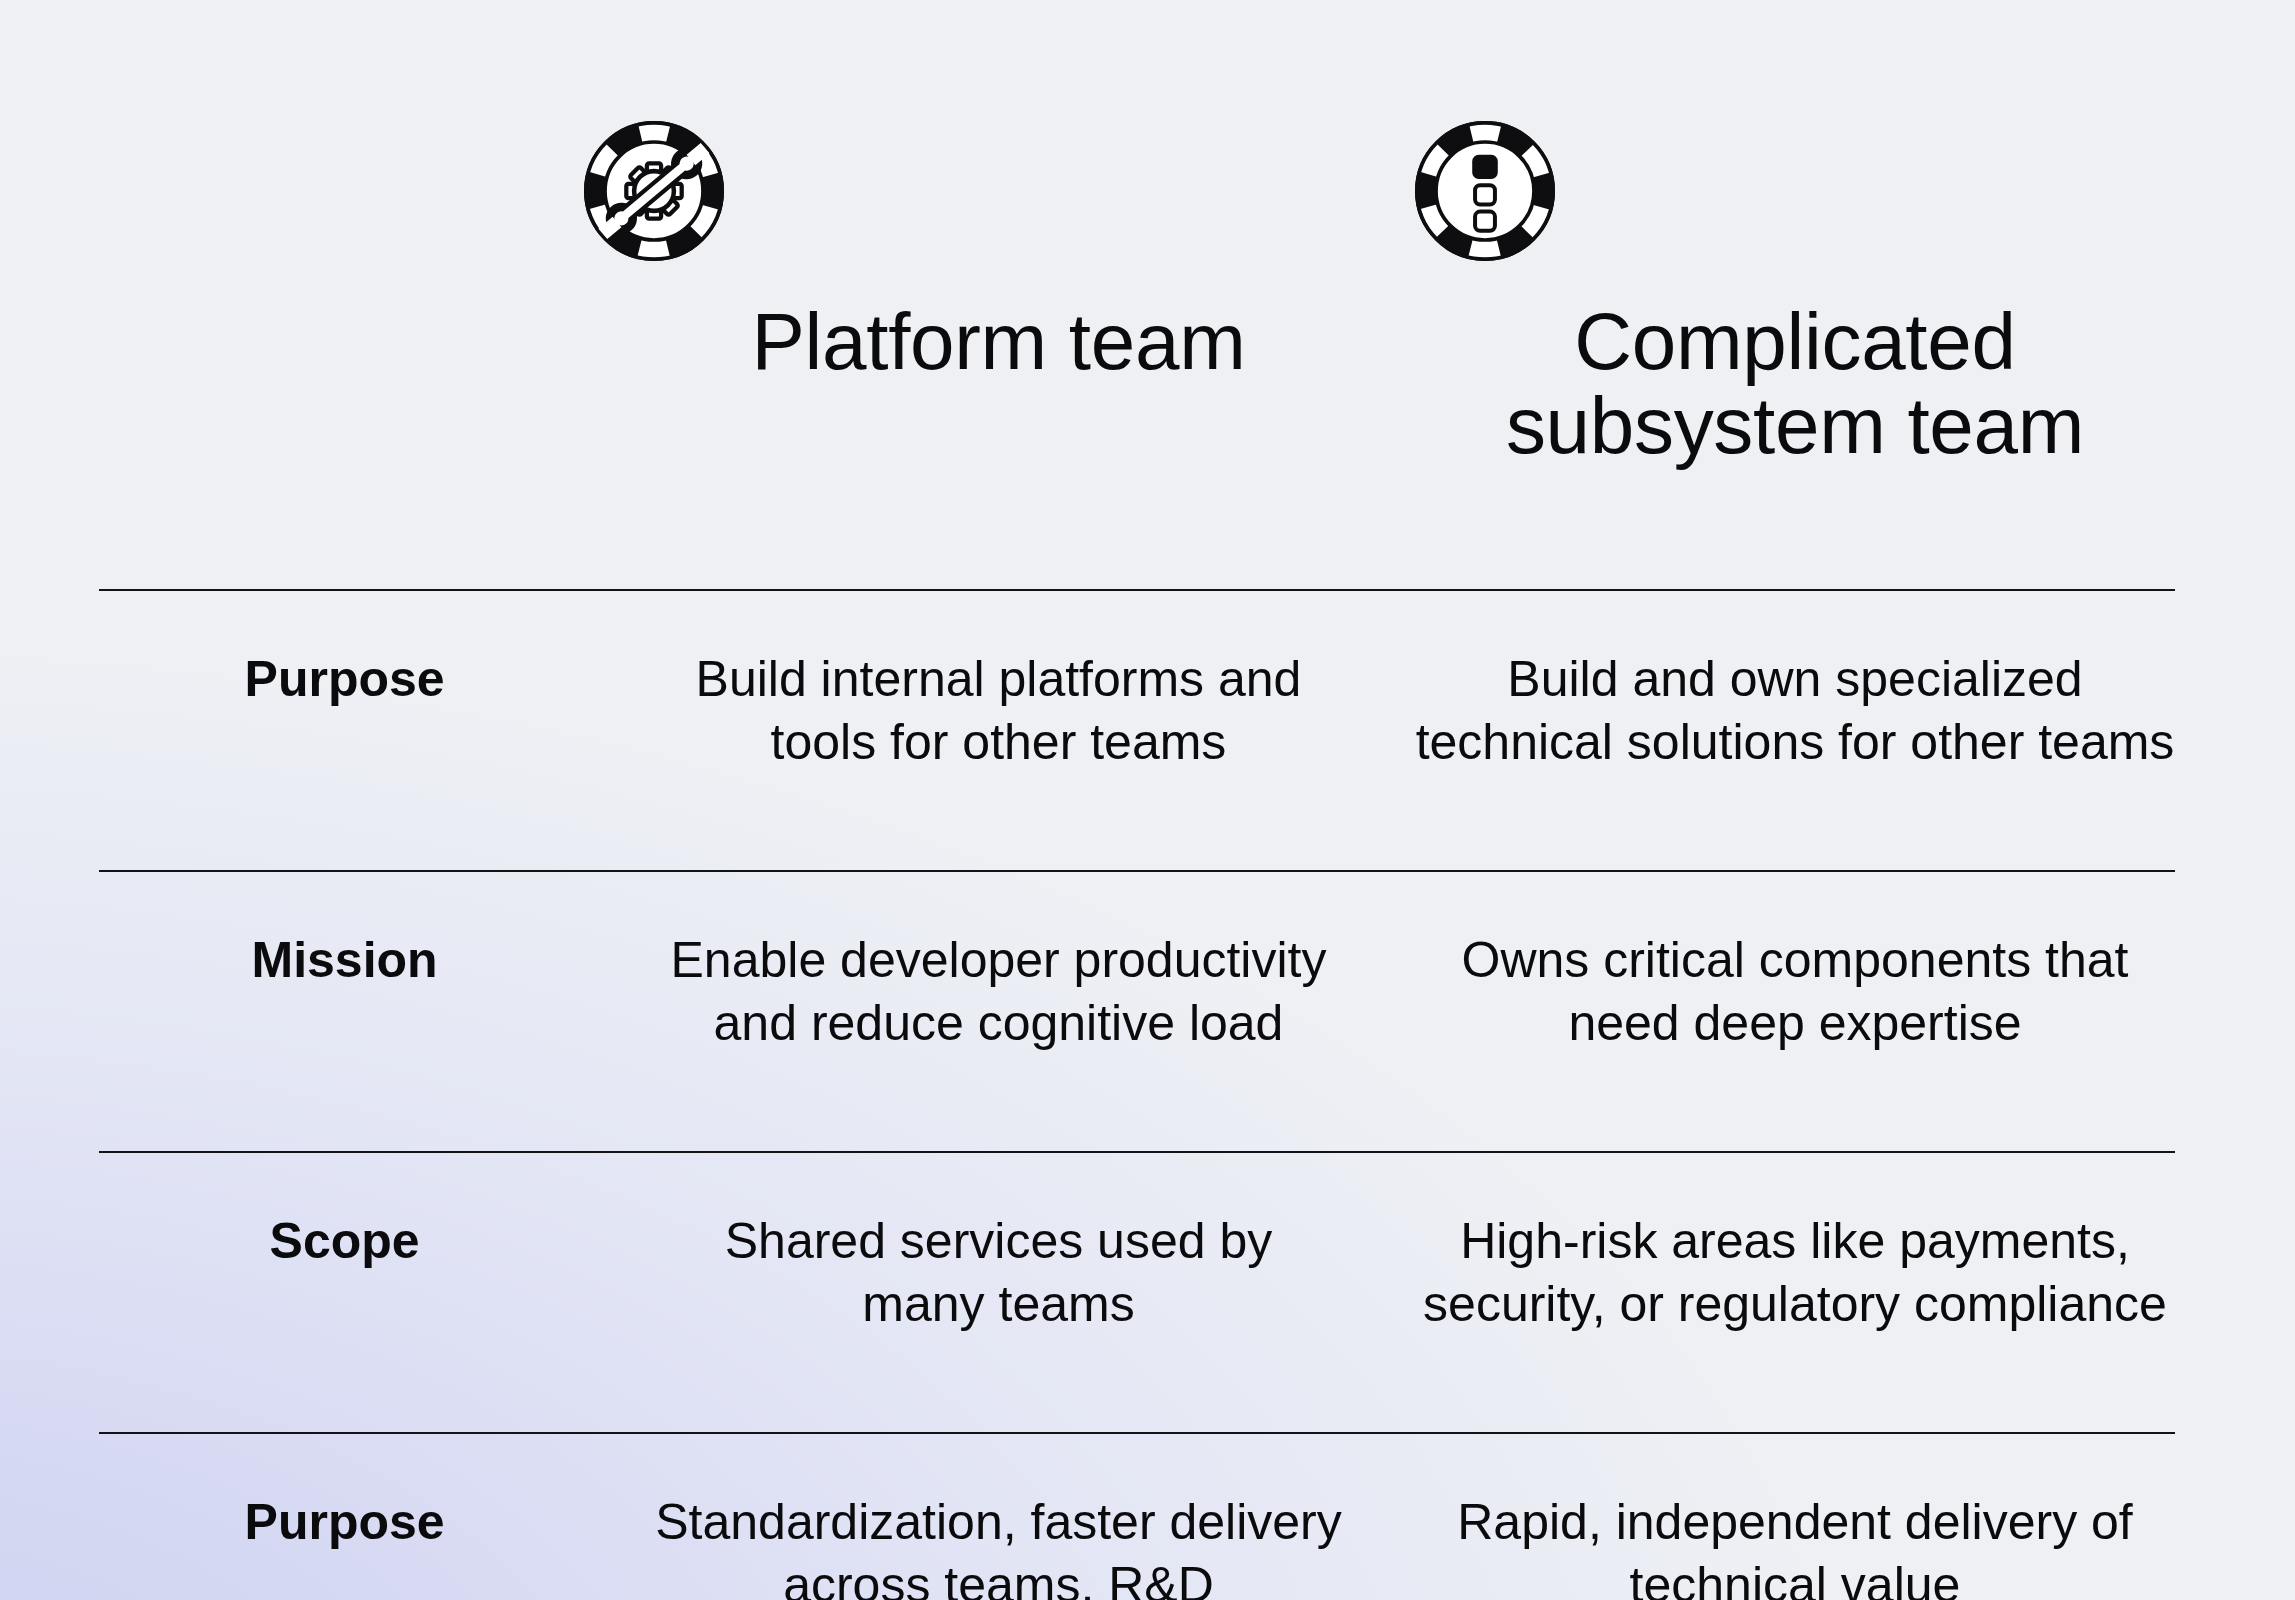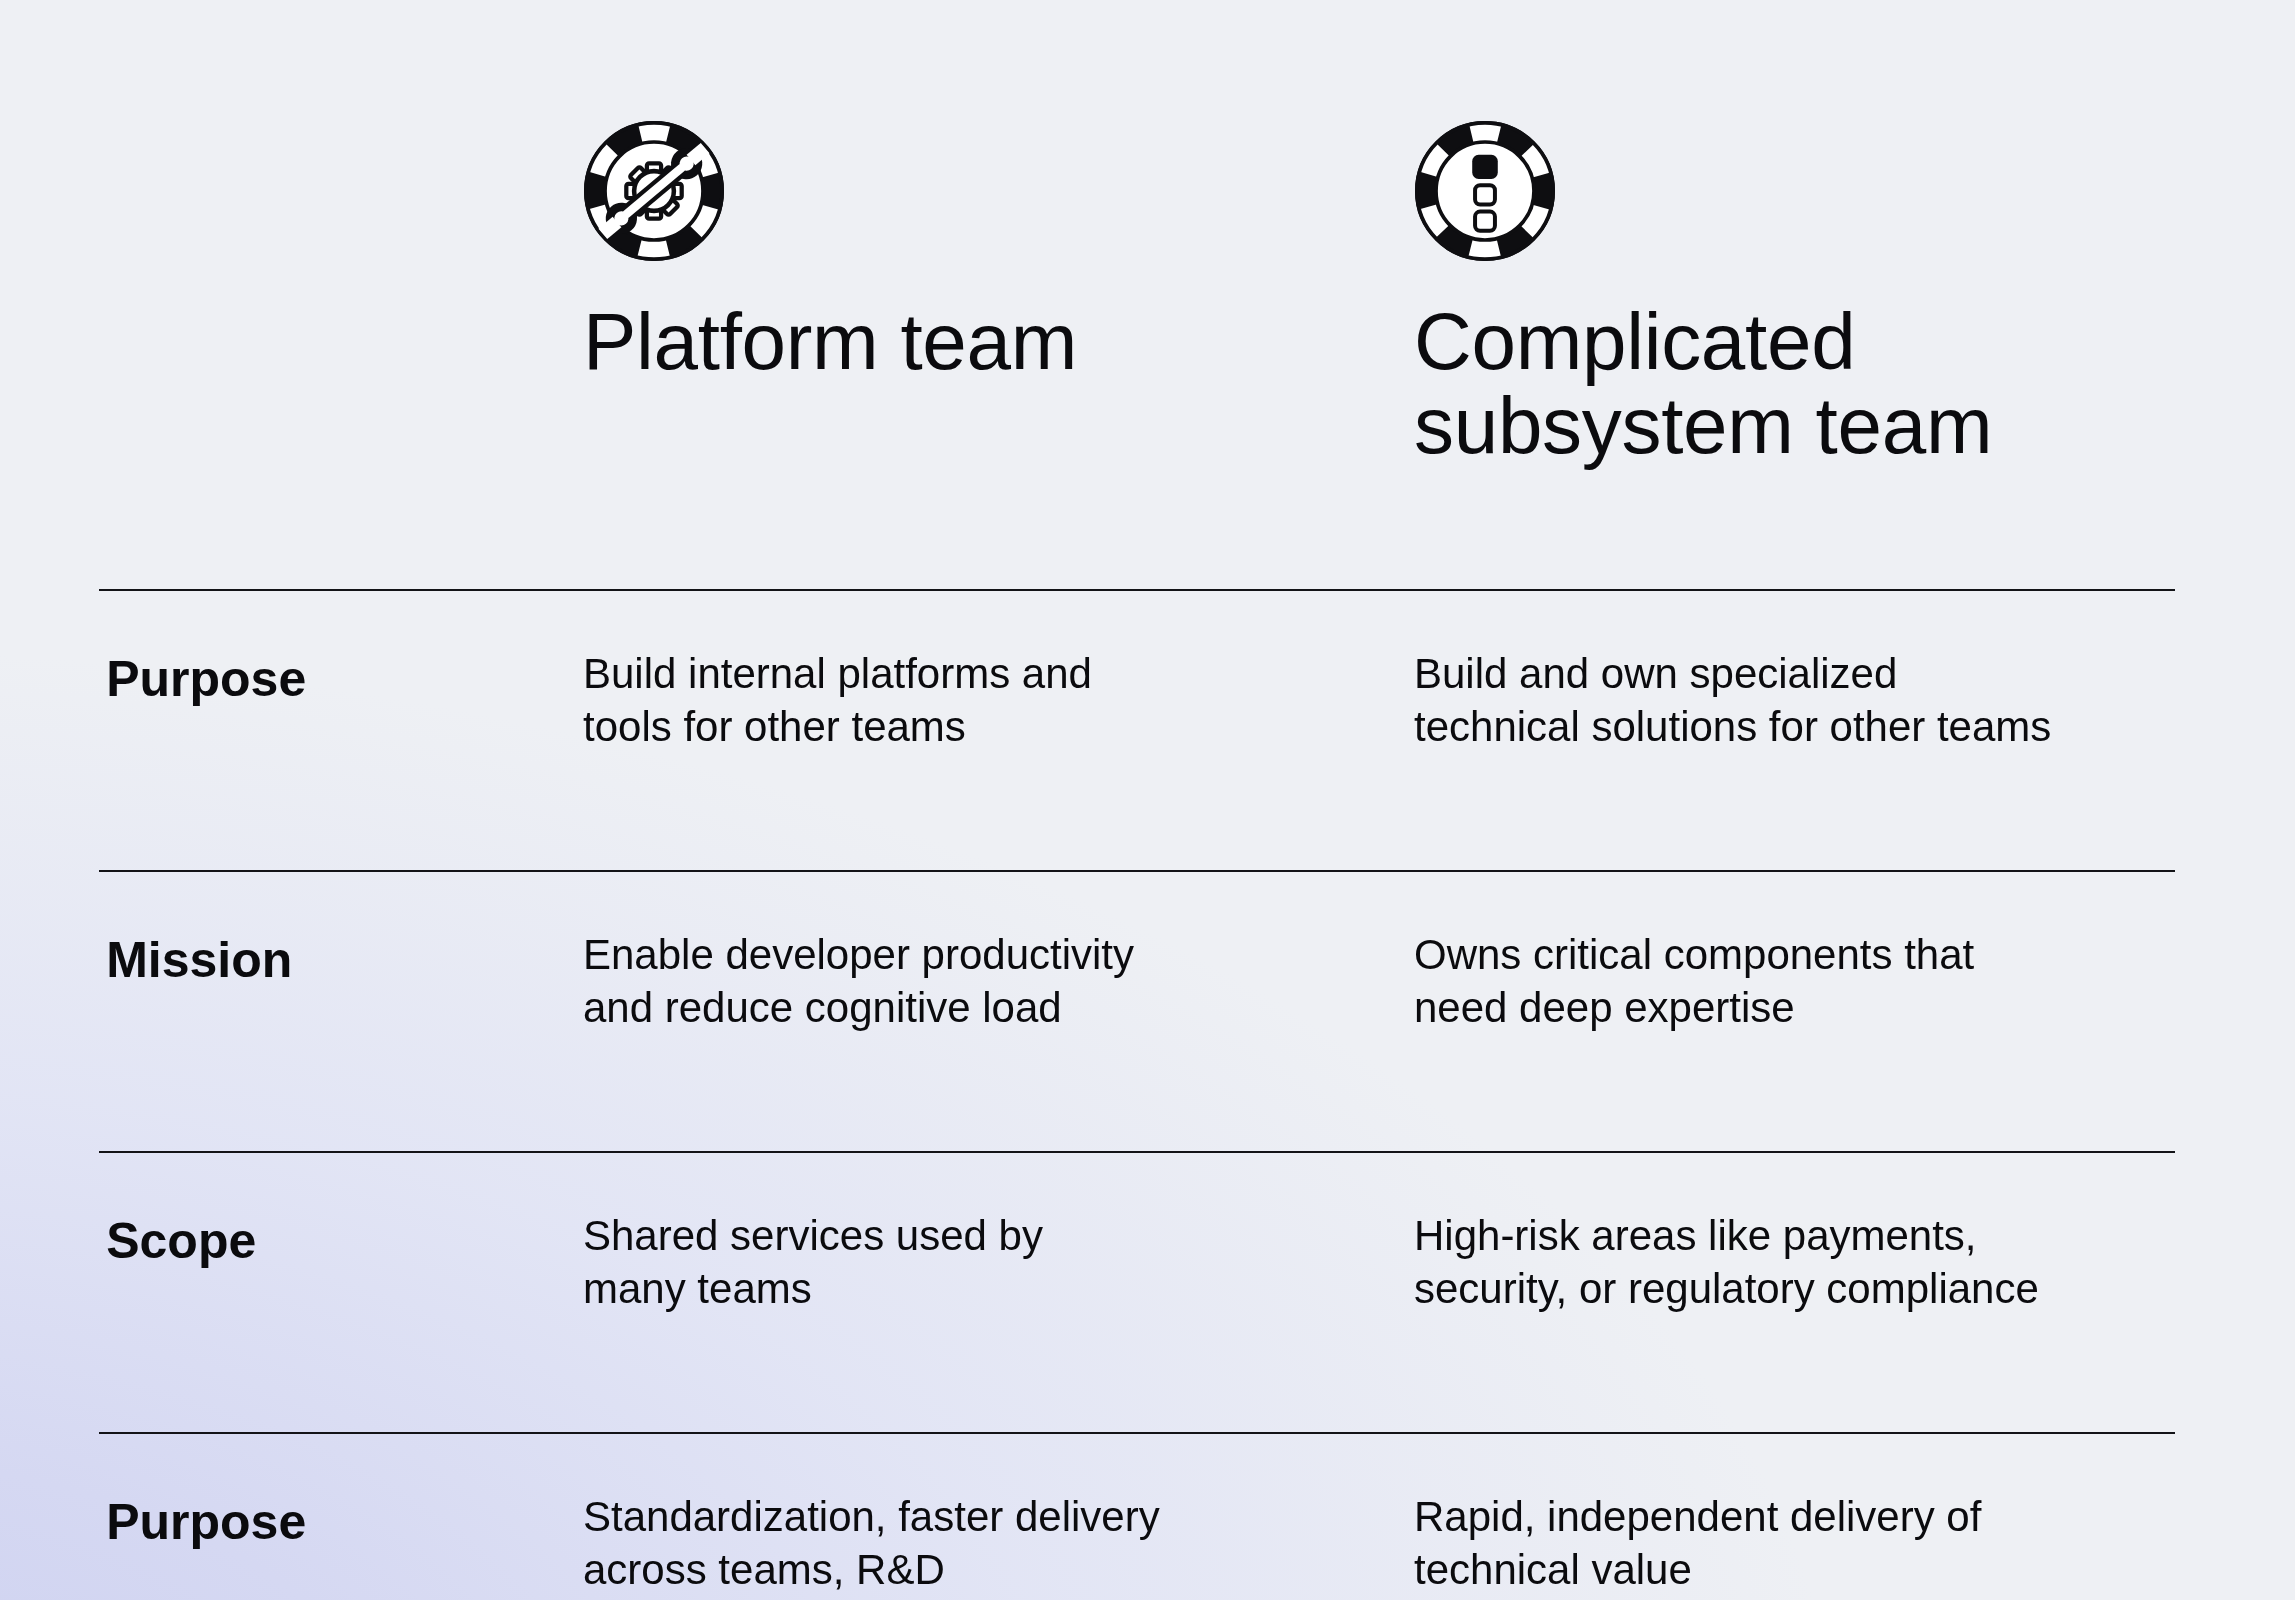--- a/index.html
+++ b/index.html
@@ -5,35 +5,35 @@
   html,body{margin:0;padding:0;}
   body{
     width:2295px;height:1601px;overflow:hidden;
     font-family:"Liberation Sans",sans-serif;
     color:#0b0b0e;
     background-color:#eef0f4;
     background-image:radial-gradient(130% 105% at -8% 112%,
       #ccd0f0 0%, #d5d8f2 20%, rgba(223,226,245,0.8) 42%, rgba(238,240,244,0) 68%);
   }
   .page{box-sizing:border-box;width:100%;height:100%;padding:120px 120px 0 99px;}
-  .grid{display:grid;grid-template-columns:484px 831px 762px;}
+  .grid{display:grid;grid-template-columns:484px 831px 762px;text-align:center;}
   .header{height:469px;}
   .chip-icon{width:142px;height:142px;display:block;}
   .col-title{
     margin-top:38px;font-size:80px;line-height:1.05;letter-spacing:-0.3px;
     white-space:pre-line;color:#0b0b0e;
   }
   .row{
     border-top:2.4px solid #131317;height:281px;box-sizing:border-box;
     padding-top:57px;
   }
   .row-label{
     font-weight:700;font-size:50px;line-height:1.25;padding-left:7.2px;
   }
-  .cell-text{font-size:42px;line-height:1.25;white-space:pre;}
+  .cell-text{font-size:50px;line-height:1.25;white-space:pre;}
 </style>
 </head>
 <body>
 
 <div class="page">
 
   <div class="grid header">
     <div></div>
 
     <div>

